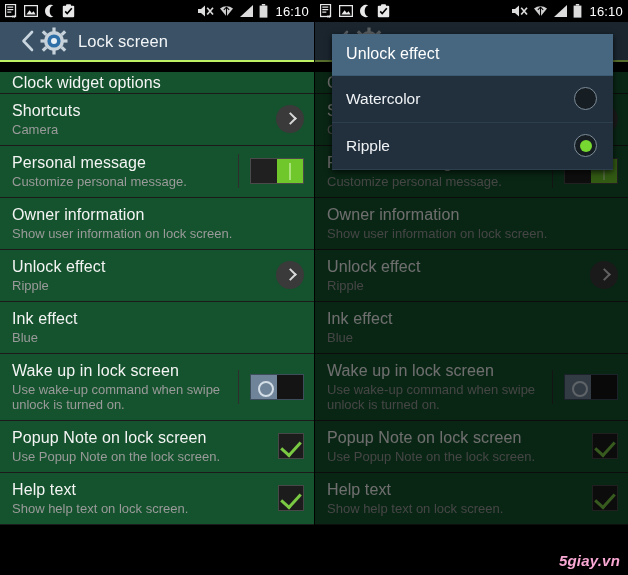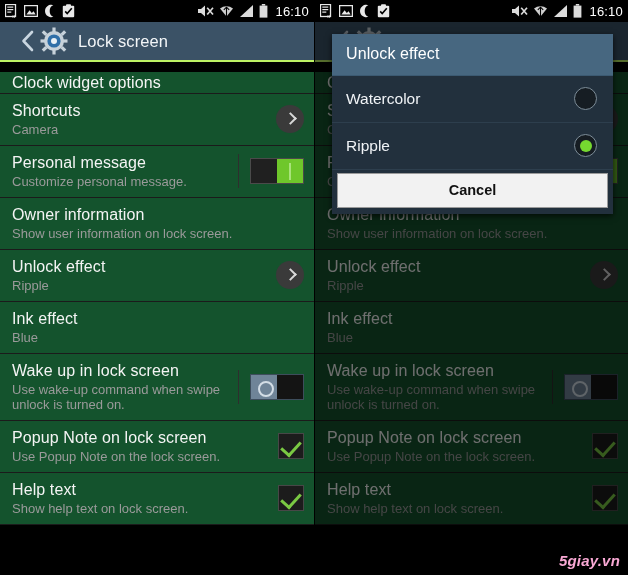--- a/index.html
+++ b/index.html
@@ -475,23 +475,20 @@
         <div class="dlg-opt">
           <span class="dlg-opt-label">Watercolor</span>
           <span class="radio"></span>
         </div>
 
         <div class="dlg-opt">
           <span class="dlg-opt-label">Ripple</span>
           <span class="radio selected"></span>
         </div>
 
-        <div class="dlg-footer">
-          <button class="cancel-btn">Cancel</button>
-        </div>
       </div>
 
     </div>
 
     <div class="watermark">5giay.vn</div>
   </div>
 
 </div>
 
 </body></html>

